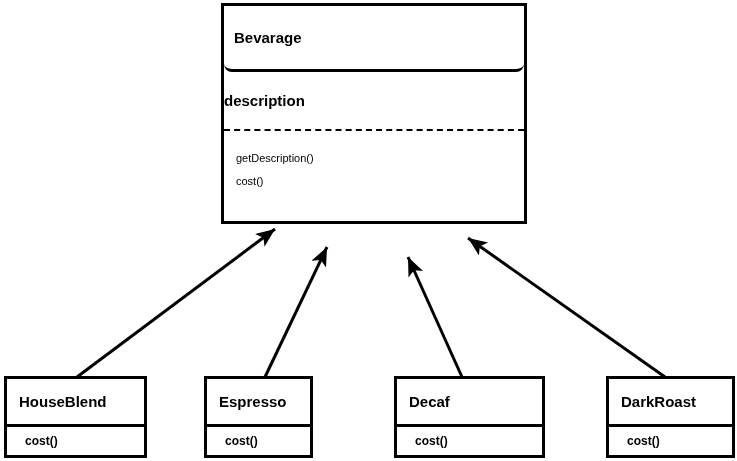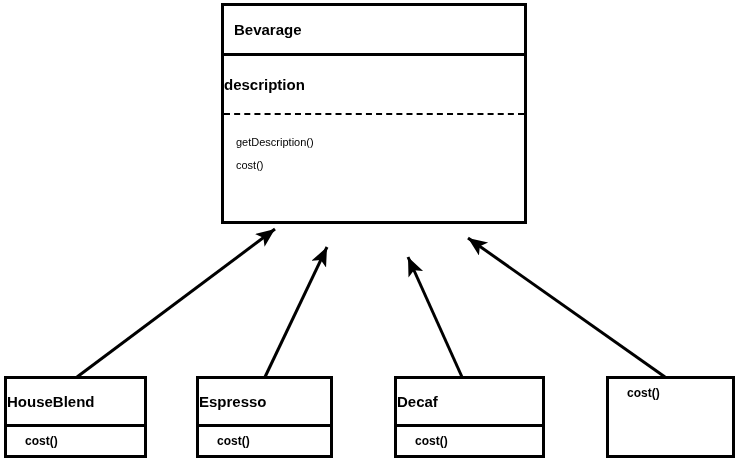--- a/index.html
+++ b/index.html
@@ -27,27 +27,28 @@
     box-sizing: border-box;
     border: 3px solid #000000;
     background: #ffffff;
   }
   .parent-box {
     left: 221px; top: 3px;
     width: 306px; height: 221px;
   }
   .parent-title {
     box-sizing: border-box;
-    height: 50px;
+    height: 66px;
     border-bottom: 3px solid #000000;
     display: flex;
     align-items: center;
     padding-left: 10px;
     font-size: 15px;
     font-weight: bold;
+    border-radius: 8px;
   }
   .parent-attrs {
     box-sizing: border-box;
     height: 59px;
     border-bottom: 2px dashed #000000;
     display: flex;
     align-items: center;
     padding-left: 0;
     font-size: 15px;
     font-weight: bold;
@@ -62,35 +63,35 @@
   .child-box {
     top: 376px;
     height: 82px;
   }
   .child-title {
     box-sizing: border-box;
     height: 48px;
     border-bottom: 3px solid #000000;
     display: flex;
     align-items: center;
-    padding-left: 0;
+    padding-left: 12px;
     font-size: 15px;
     font-weight: bold;
   }
   .child-method {
     box-sizing: border-box;
     height: 28px;
     display: flex;
     align-items: center;
     padding-left: 18px;
     font-size: 12px;
     font-weight: bold;
   }
   .c0 { left: 4px;   width: 143px; }
-  .c1 { left: 196px; width: 137px; }
+  .c1 { left: 204px; width: 109px; }
   .c2 { left: 394px; width: 151px; }
   .c3 { left: 606px; width: 129px; }
 </style>
 </head>
 <body>
 
 <div class="stage">
 
   <svg class="arrows-layer" viewBox="0 0 737 461" xmlns="http://www.w3.org/2000/svg">
     <defs>
@@ -122,16 +123,17 @@
     <div class="child-title">Espresso</div>
     <div class="child-method">cost()</div>
   </div>
 
   <div class="uml-class child-box c2">
     <div class="child-title">Decaf</div>
     <div class="child-method">cost()</div>
   </div>
 
   <div class="uml-class child-box c3">
+    <div class="child-title">DarkRoast</div>
     <div class="child-method">cost()</div>
   </div>
 
 </div>
 
 </body></html>

